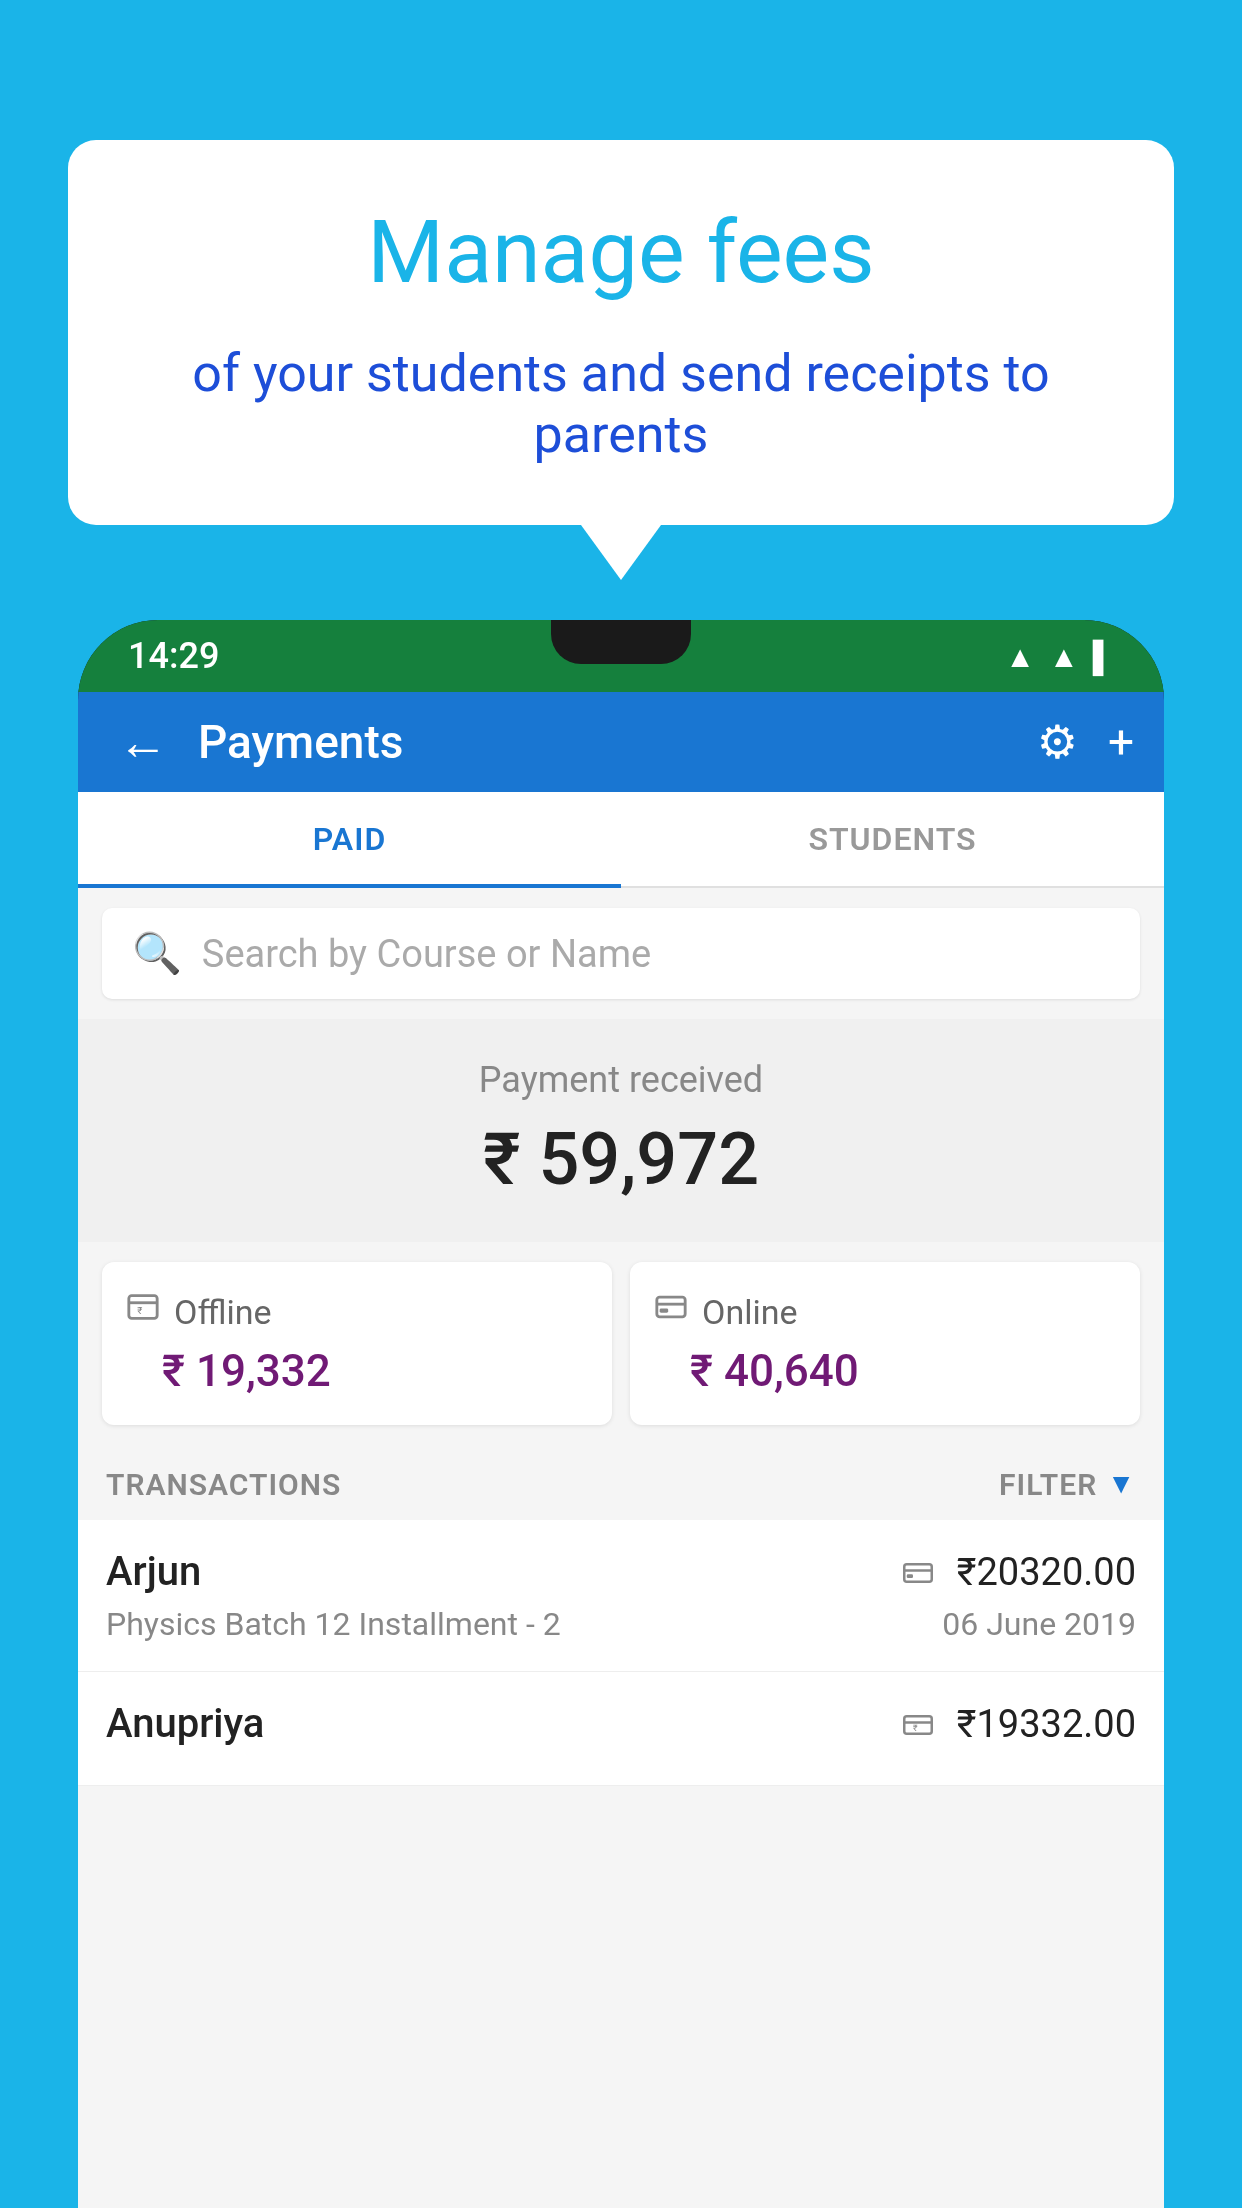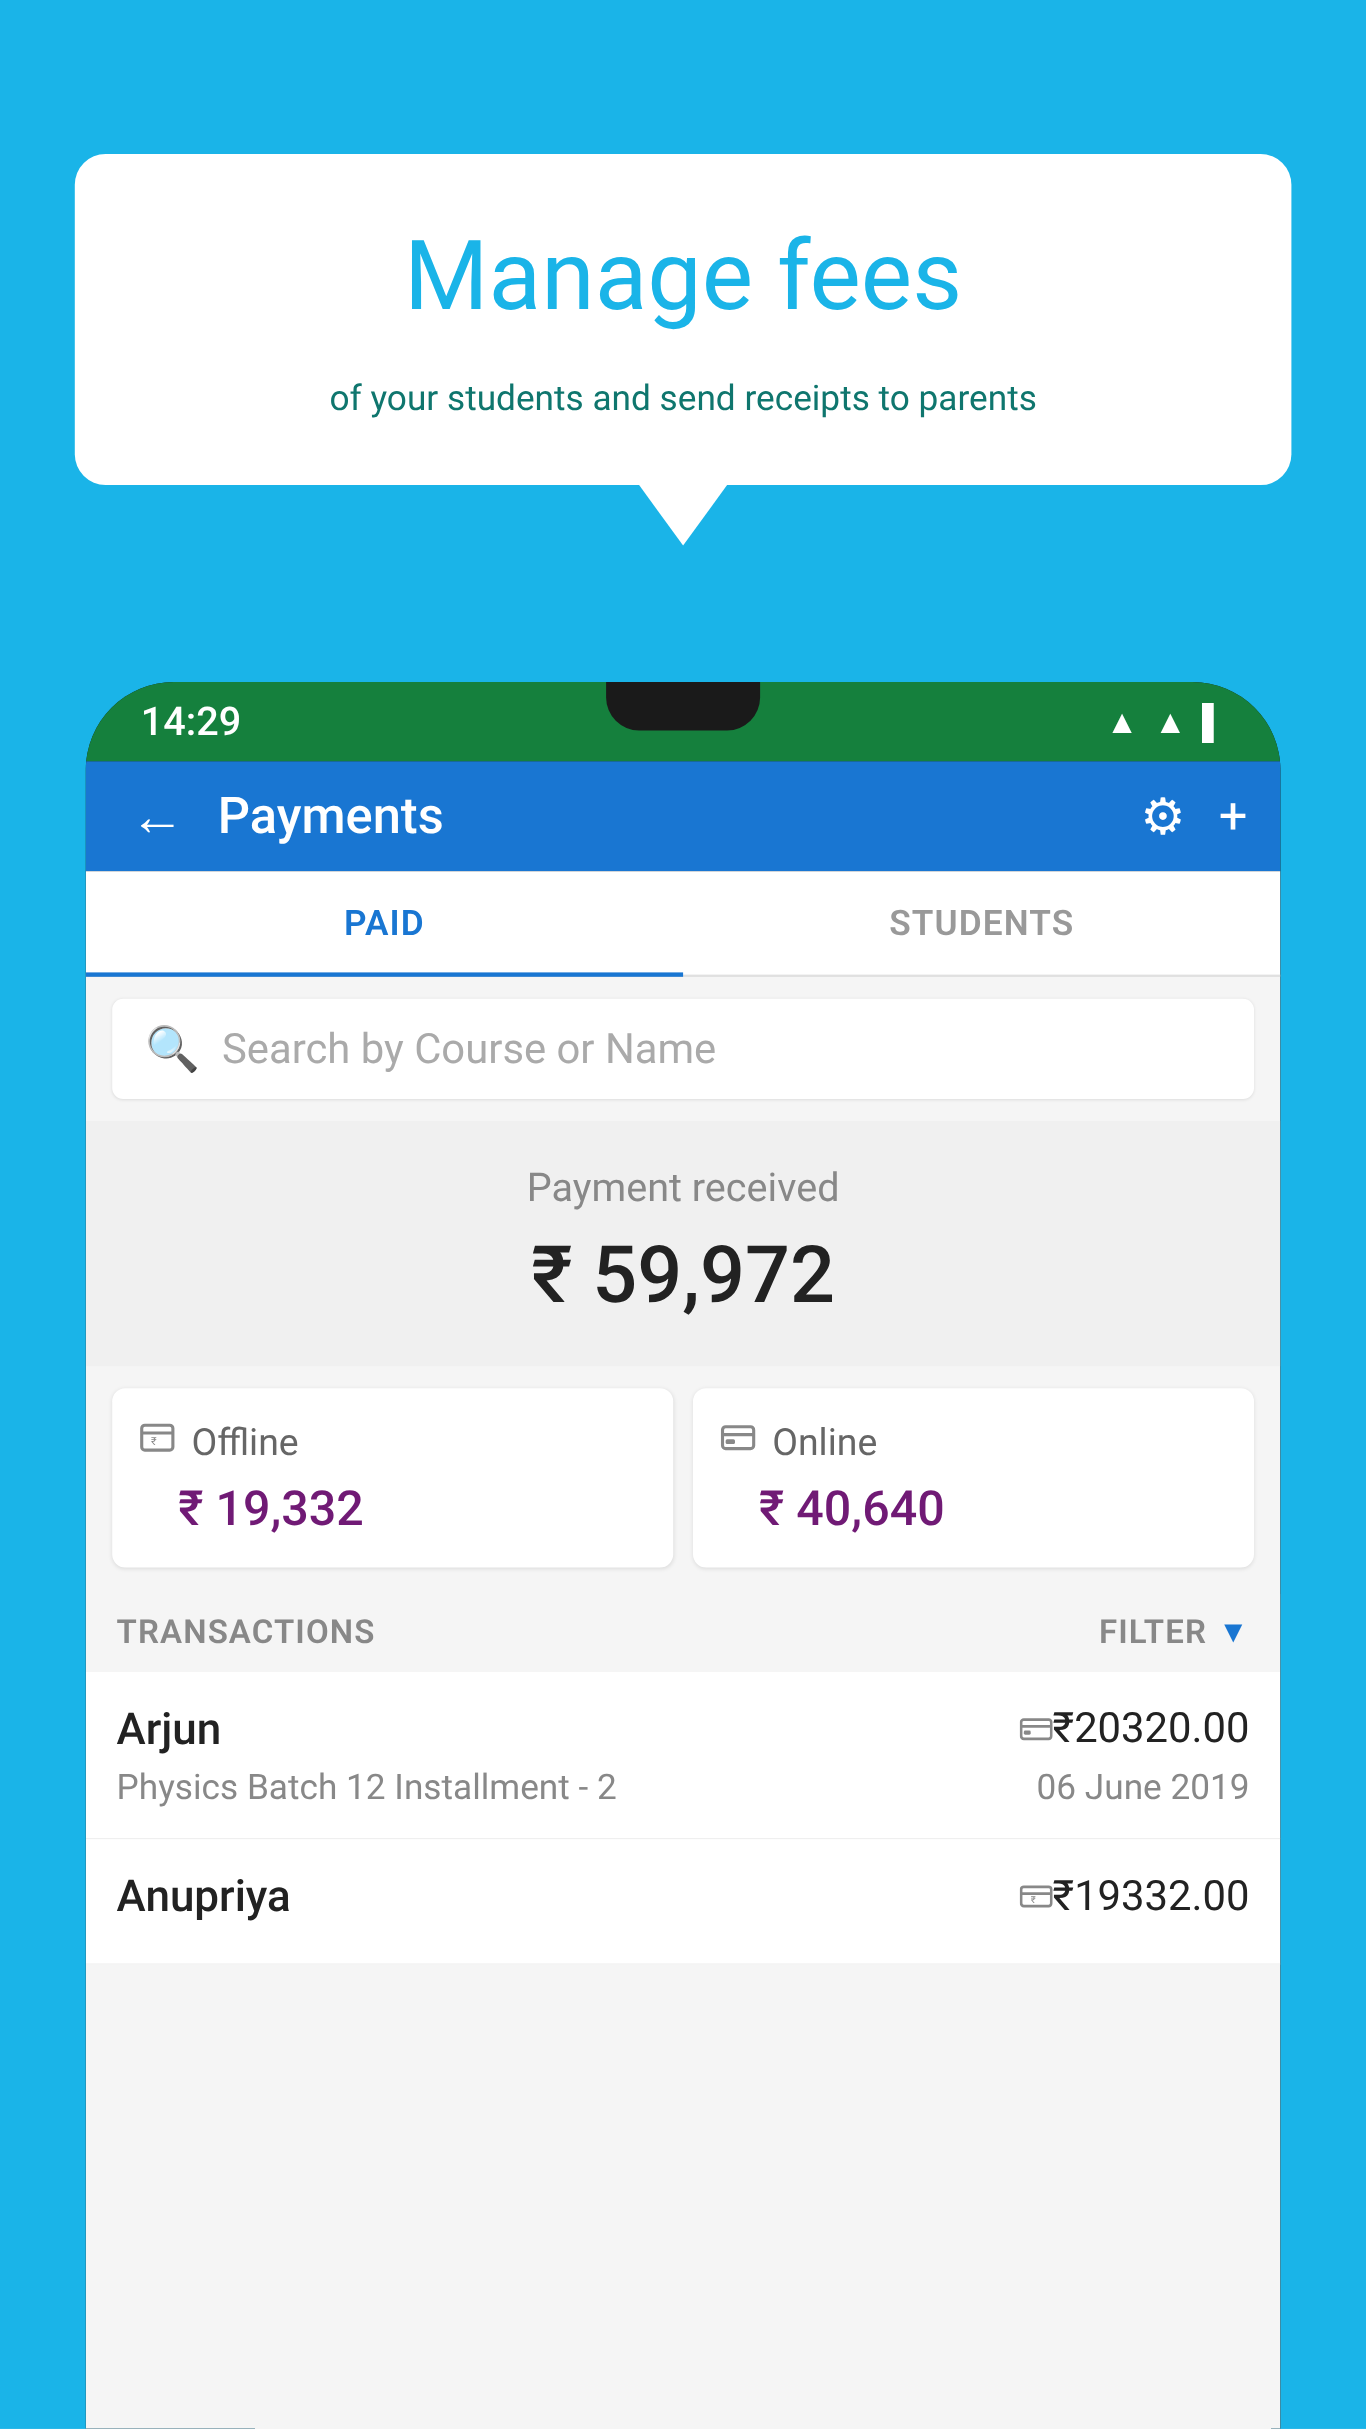--- a/index.html
+++ b/index.html
@@ -34,22 +34,22 @@
     }
 
     .speech-bubble-title {
       color: #1ab4e8;
       font-size: 88px;
       font-weight: 400;
       margin-bottom: 20px;
     }
 
     .speech-bubble-subtitle {
-      color: #0f766e;
-      font-size: 32px;
+      color: #1d4ed8;
+      font-size: 52px;
       font-weight: 400;
       margin-top: 40px;
     }
 
     .speech-bubble-tail {
       width: 0;
       height: 0;
       border-left: 40px solid transparent;
       border-right: 40px solid transparent;
       border-top: 55px solid white;
@@ -318,21 +318,21 @@
 
     .transaction-name {
       color: #222;
       font-size: 40px;
       font-weight: 500;
     }
 
     .transaction-amount-wrap {
       display: flex;
       align-items: center;
-      gap: 0;
+      gap: 24px;
     }
 
     .transaction-amount-icon {
       color: #888;
       font-size: 34px;
     }
 
     .transaction-amount {
       color: #222;
       font-size: 38px;

